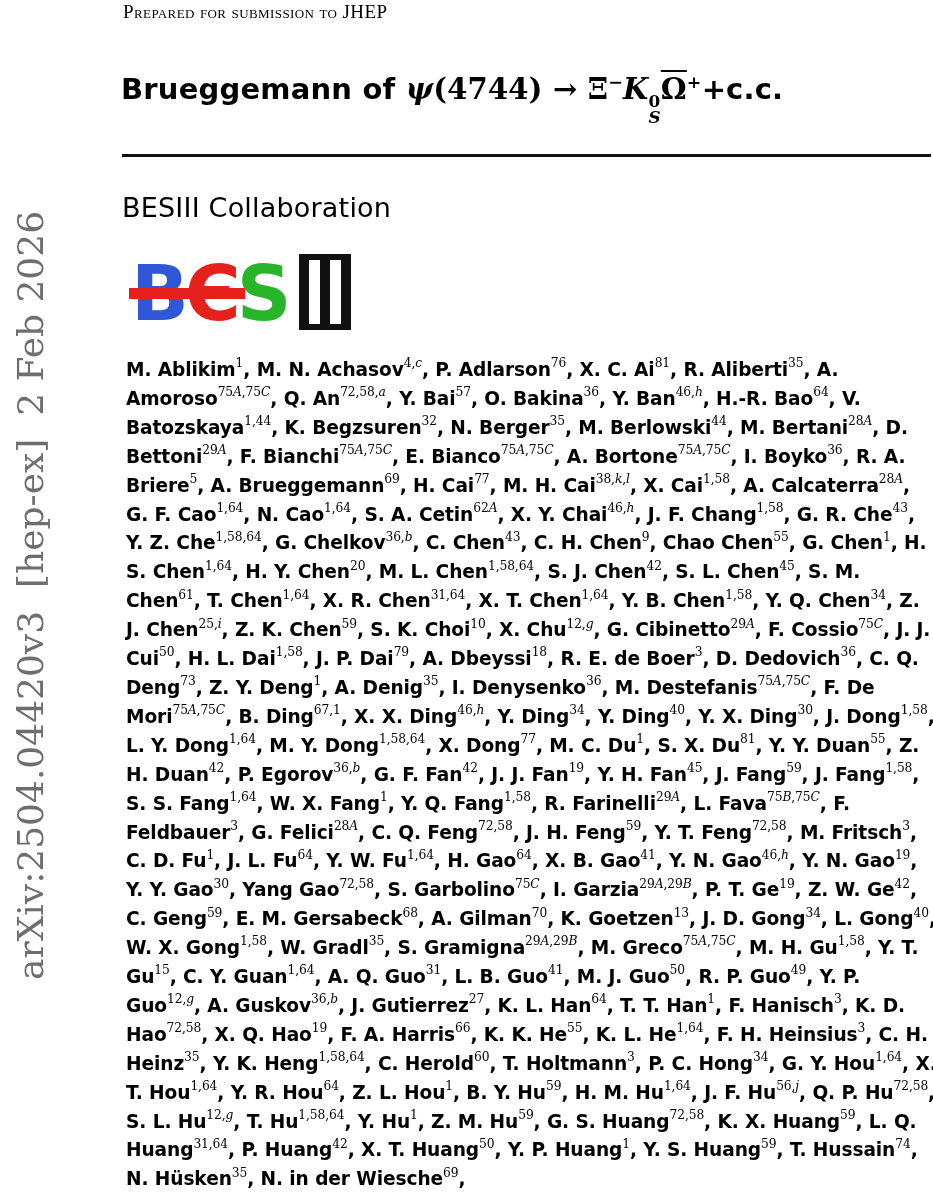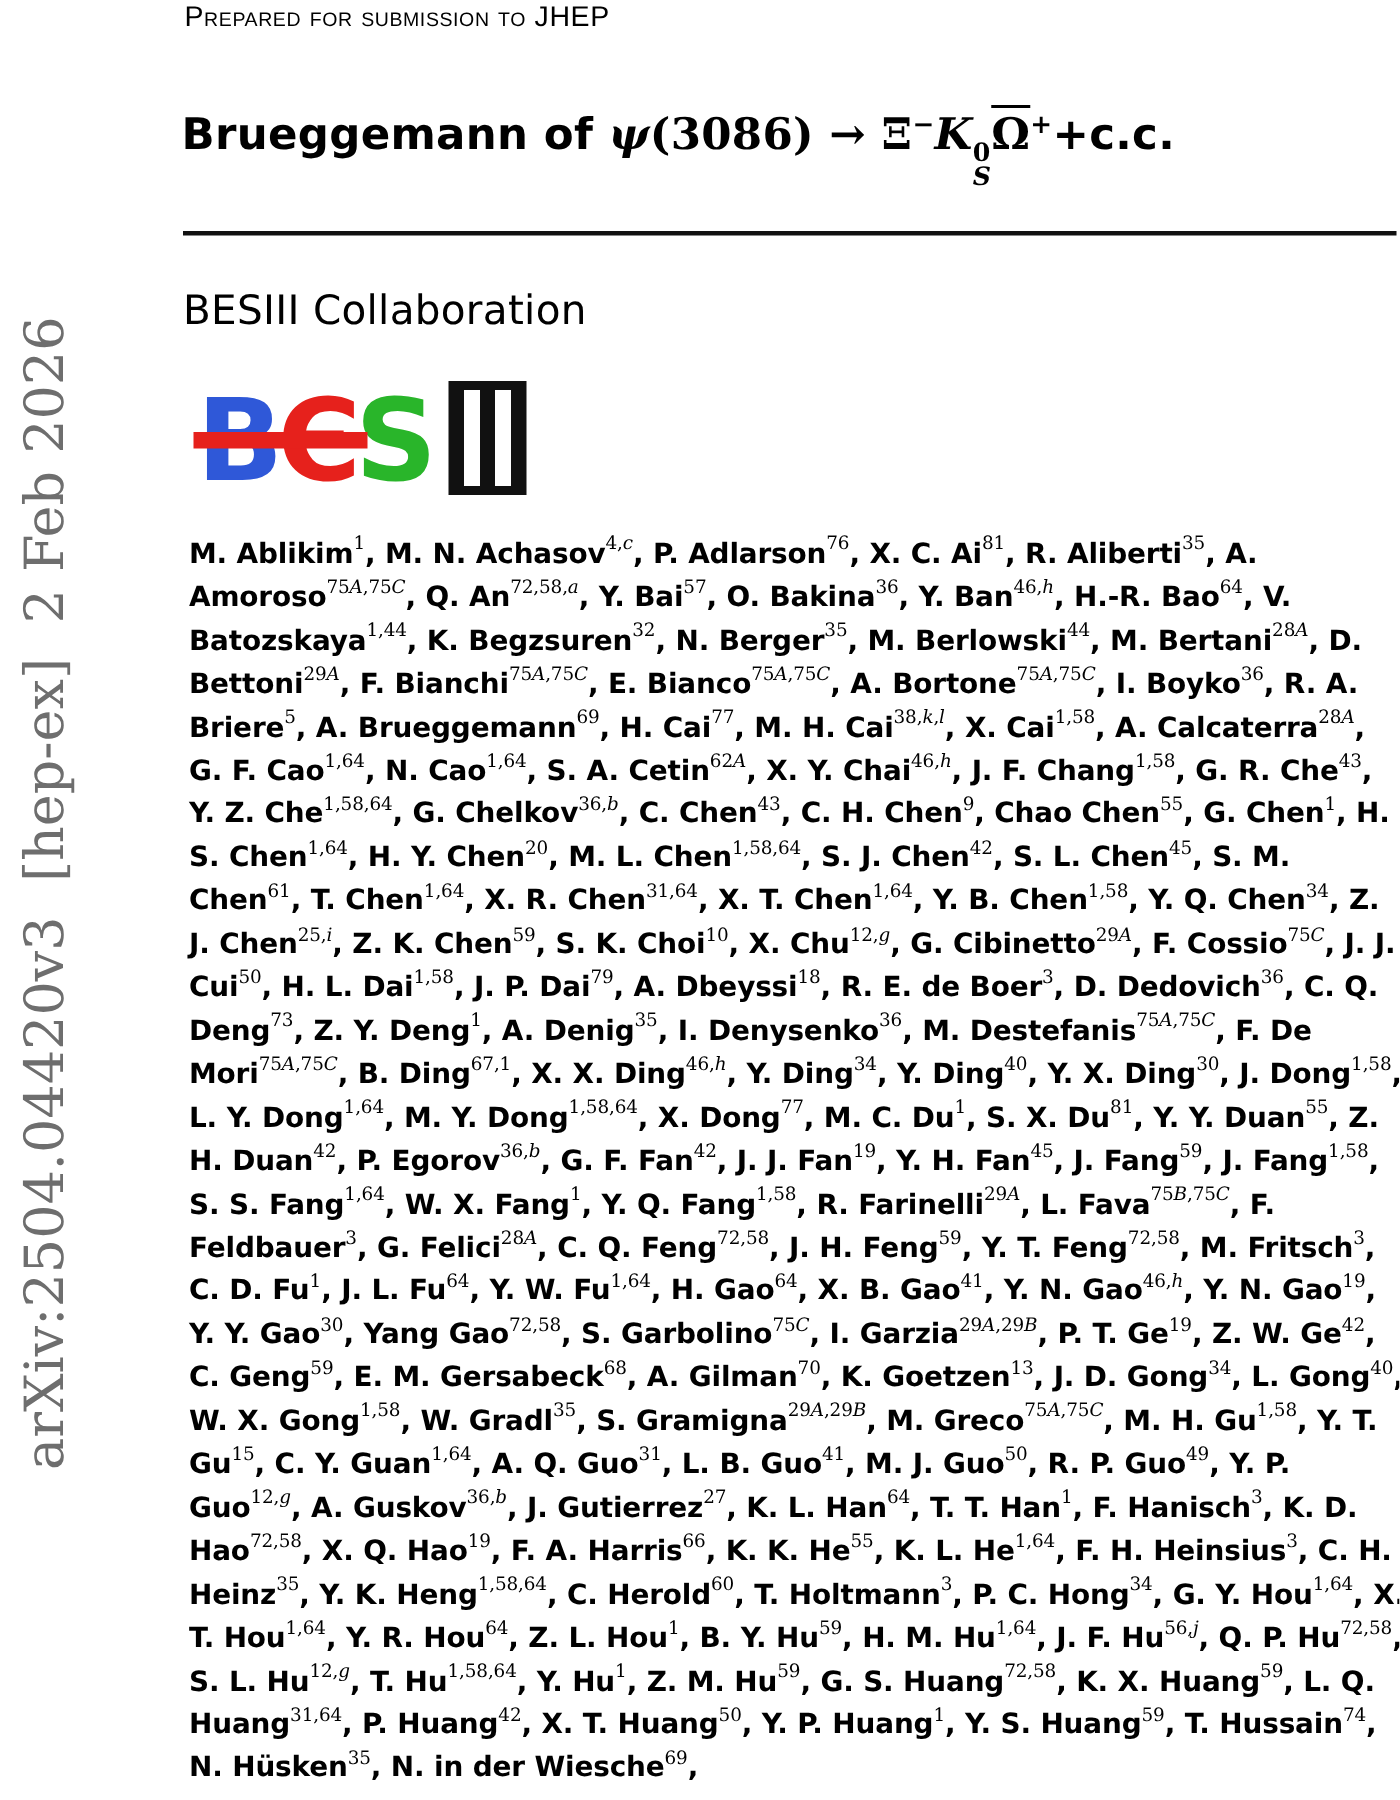--- a/index.html
+++ b/index.html
@@ -7,21 +7,21 @@
         font-family:"DejaVu Sans",sans-serif;color:#000;}
 
   
   .arxiv{position:absolute;left:-319px;top:607px;width:700px;height:46px;
          transform:rotate(-90deg);transform-origin:center center;
          font-family:"DejaVu Serif","Liberation Serif",serif;
          font-size:36px;color:#6e6e6e;white-space:pre;text-align:center;line-height:46px;}
 
   
   .jhep{position:absolute;left:123px;top:1px;
-        font-family:Liberation Sans, sans-serif;
+        font-family:Liberation Serif, serif;
         font-variant:small-caps;font-size:19px;letter-spacing:0.4px;}
 
   
   .title{position:absolute;left:121px;top:72px;width:810px;margin:0;
          font-size:29px;font-weight:bold;letter-spacing:0.2px;}
   .title .m{font-family:"DejaVu Serif",serif;}
   .title .mi{font-family:"DejaVu Serif",serif;font-style:italic;}
   .title sup{font-size:0.6em;line-height:0;}
   .stack{display:inline-flex;flex-direction:column;vertical-align:-0.45em;
          font-size:0.58em;line-height:1.0;font-family:"DejaVu Serif",serif;}
@@ -54,21 +54,21 @@
 </style>
 </head>
 <body>
 
 <div id="page">
 
   <div class="arxiv">arXiv:2504.04420v3  [hep-ex]  2 Feb 2026</div>
 
   <div class="jhep">Prepared for submission to JHEP</div>
 
-  <h1 class="title"><span>Brueggemann of </span><span class="mi">ψ</span><span class="m">(3086)</span><span class="m"> → </span><span class="m"><span>Ξ</span><sup>−</sup></span><span class="mi">K</span><span class="stack">
+  <h1 class="title"><span>Brueggemann of </span><span class="mi">ψ</span><span class="m">(4744)</span><span class="m"> → </span><span class="m"><span>Ξ</span><sup>−</sup></span><span class="mi">K</span><span class="stack">
         <span class="st-sup">0</span>
         <span class="st-sub">S</span>
       </span><span class="m"><span class="ov">Ω</span><sup>+</sup></span><span>+c.c.</span></h1>
 
   <div class="rule"></div>
 
   <h2 class="collab">BESIII Collaboration</h2>
 
   <div class="logo">
     <span class="ltr" id="logo-b" style="color: rgb(47, 88, 216);">B</span>

